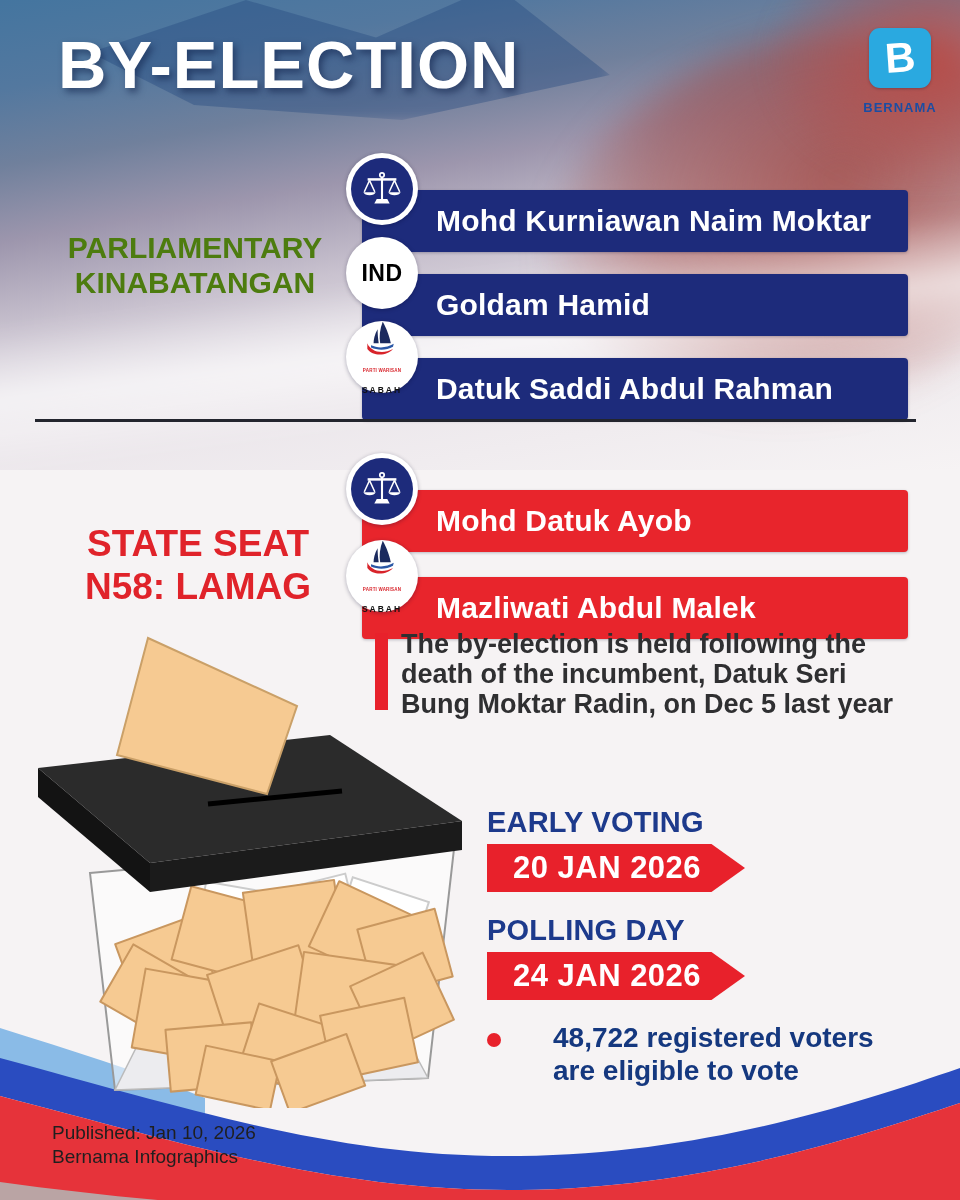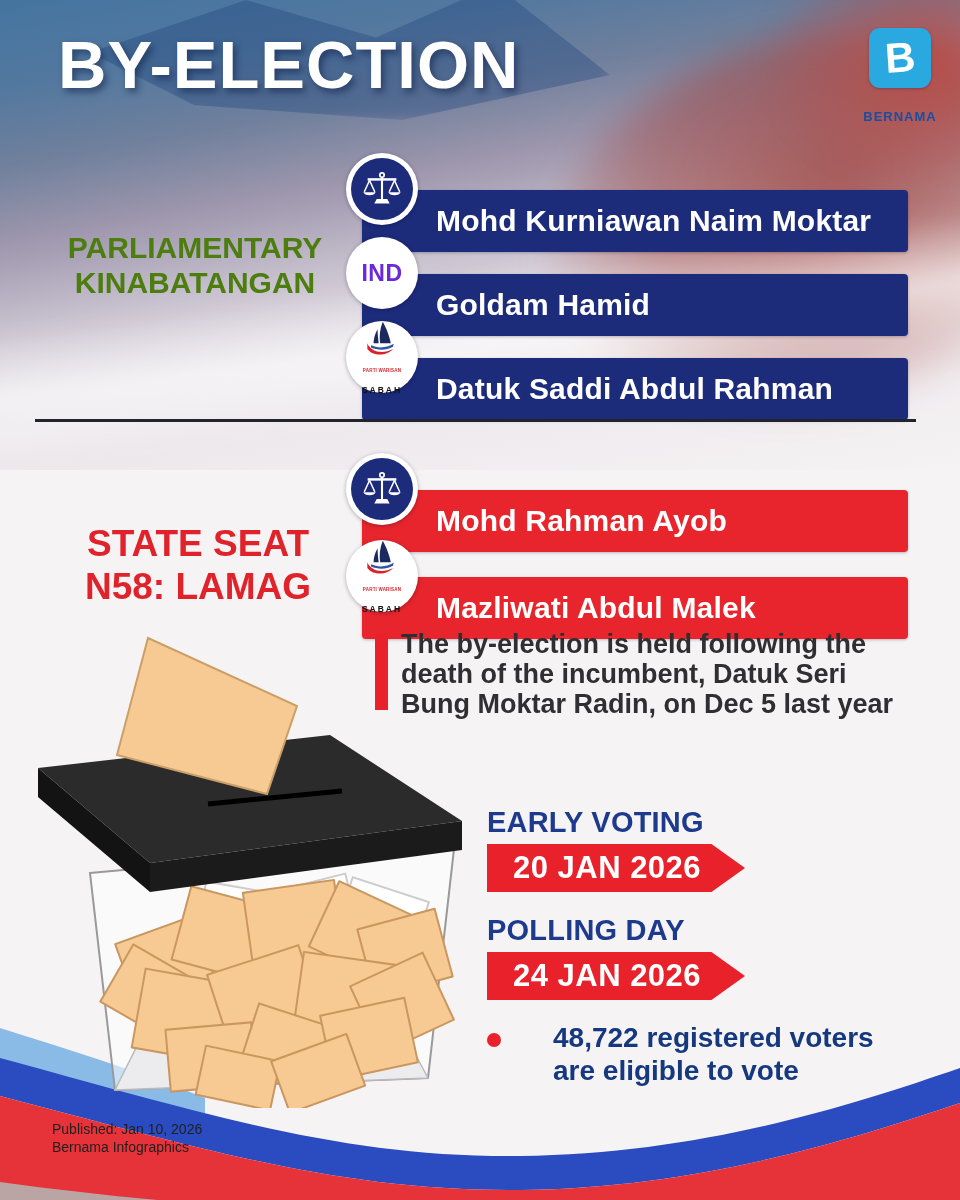--- a/index.html
+++ b/index.html
@@ -22,38 +22,38 @@
     transform:rotate(-7deg);filter:blur(8px);}
   .waves{position:absolute;left:0;bottom:0;}
 
   
   .title{position:absolute;left:58px;top:26px;margin:0;font-size:67px;font-weight:800;letter-spacing:1px;
     color:#ffffff;text-shadow:3px 4px 7px rgba(12,28,68,.55);}
   .brand{position:absolute;left:852px;top:28px;width:96px;text-align:center;}
   .brand-box{width:62px;height:60px;margin:0 auto;border-radius:11px;background:#2aa9e0;
     display:flex;align-items:center;justify-content:center;box-shadow:0 1px 3px rgba(0,0,40,.25);}
   .brand-box span{color:#fff;font-size:42px;font-weight:800;transform:rotate(-4deg);line-height:1;}
-  .brand-name{margin-top:21px;font-size:13px;font-weight:700;letter-spacing:1px;color:#1c4da2;}
+  .brand-name{margin-top:12px;font-size:13px;font-weight:700;letter-spacing:1px;color:#1c4da2;}
 
   
   .heading{position:absolute;text-align:center;font-weight:800;line-height:1.16;}
   .heading-parl{left:38px;top:231px;width:314px;font-size:30px;color:#4d7c0f;}
   .heading-state{left:52px;top:523px;width:292px;font-size:37px;color:#e0232a;}
 
   
   .bar{position:absolute;left:362px;width:546px;height:62px;border-radius:4px;
     display:flex;align-items:center;box-shadow:0 1px 3px rgba(0,0,40,.25);margin-top:32px;}
   .bar-navy{background:#1d2b7b;}
   .bar-red{background:#e8252c;}
   .bar-text{padding-left:74px;color:#fff;font-size:30px;font-weight:700;letter-spacing:.2px;white-space:nowrap;}
   .circ{position:absolute;left:346px;width:72px;height:72px;border-radius:50%;background:#fff;
     display:flex;align-items:center;justify-content:center;box-shadow:0 1px 4px rgba(0,0,40,.3);}
   .circ-inner-navy{width:62px;height:62px;border-radius:50%;background:#1d2b7b;
     display:flex;align-items:center;justify-content:center;}
-  .ind-text{color:#6d28d9;font-size:23px;font-weight:800;letter-spacing:.5px;}
+  .ind-text{color:#000000;font-size:23px;font-weight:800;letter-spacing:.5px;}
   .warisan{display:flex;flex-direction:column;align-items:center;justify-content:center;line-height:1;gap:12px;}
   .warisan-top{font-size:4.5px;font-weight:700;color:#d8232a;letter-spacing:.2px;margin-top:1px;}
   .warisan-bottom{font-size:8.5px;font-weight:700;color:#111;letter-spacing:2px;}
 
   
   .divider{position:absolute;left:35px;top:419px;width:881px;height:3px;background:#23252e;}
 
   
   .note-bar{position:absolute;left:375px;top:633px;width:13px;height:77px;background:#e8212b;}
   .note-text{position:absolute;left:401px;top:629px;width:525px;font-size:27px;font-weight:600;
@@ -65,21 +65,21 @@
     clip-path:polygon(0 0,87% 0,100% 50%,87% 100%,0 100%);
     display:flex;align-items:center;justify-content:center;}
   .sched-banner span{color:#fff;font-size:31px;font-weight:700;letter-spacing:.5px;padding-right:18px;}
 
   
   .voters-dot{position:absolute;left:487px;top:1033px;width:14px;height:14px;border-radius:50%;background:#e8212b;}
   .voters-text{position:absolute;left:511px;top:1021px;width:345px;font-size:28px;font-weight:700;
     color:#15387f;line-height:1.18;margin-left:42px;}
 
   
-  .footer{position:absolute;left:52px;top:1121px;font-size:14px;color:#1f1f1f;line-height:1.25;}
+  .footer{position:absolute;left:52px;top:1121px;font-size:19px;color:#1f1f1f;line-height:1.25;}
 </style>
 </head>
 <body>
 
 <div class="poster">
 
   <div class="bg-top"></div>
   <div class="bg-fold"></div>
   <div class="bg-red-blob"></div>
   <div class="bg-red-corner"></div>
@@ -148,21 +148,21 @@
   </div>
 
   <div class="divider"></div>
 
   <div class="heading heading-state">
     <div>STATE SEAT</div>
     <div>N58: LAMAG</div>
   </div>
 
   <div class="bar bar-red" style="top:458px">
-    <span class="bar-text">Mohd Rahman Ayob</span>
+    <span class="bar-text">Mohd Datuk Ayob</span>
   </div>
   <div class="circ" style="top:453px">
     <div class="circ-inner-navy">
       <svg width="46" height="46" viewBox="0 0 48 48">
         <circle cx="24" cy="9.5" r="2.3" fill="none" stroke="#fff" stroke-width="1.8"></circle>
         <path d="M9 14 H39" stroke="#fff" stroke-width="2.6"></path>
         <path d="M24 12 V35" stroke="#fff" stroke-width="2.2"></path>
         <path d="M16 39 H32 L29.5 34.5 H18.5 Z" fill="#fff"></path>
         <path d="M11 15 L5.5 27 M11 15 L16.5 27" stroke="#fff" stroke-width="1.5" fill="none"></path>
         <path d="M4.5 27.5 A 6.8 4.2 0 0 0 17.5 27.5 Z" fill="#fff"></path>

